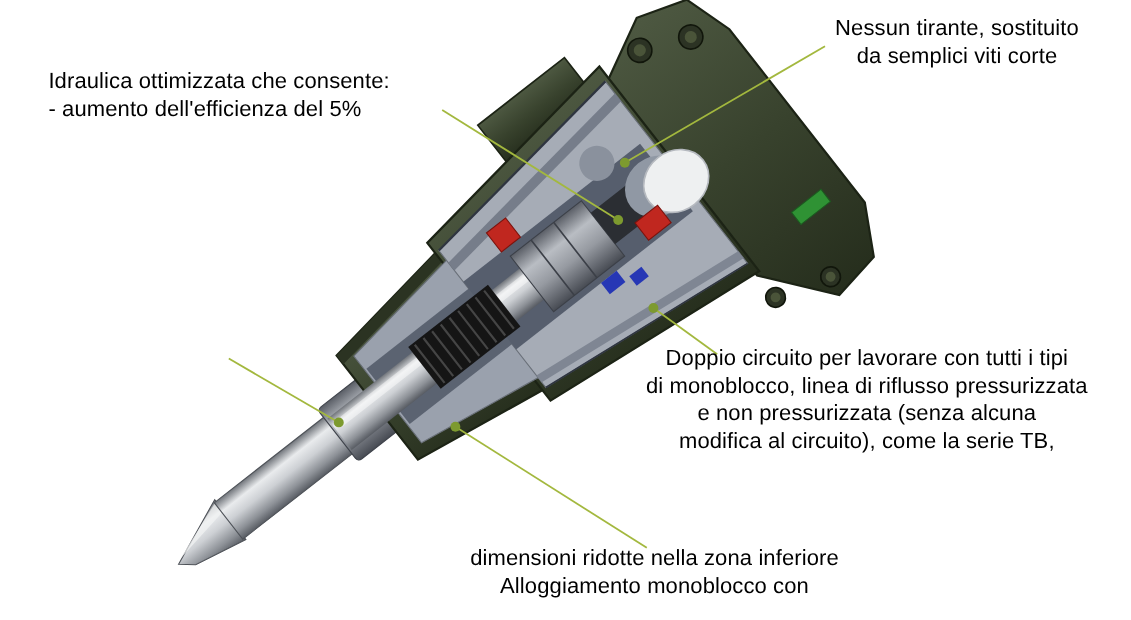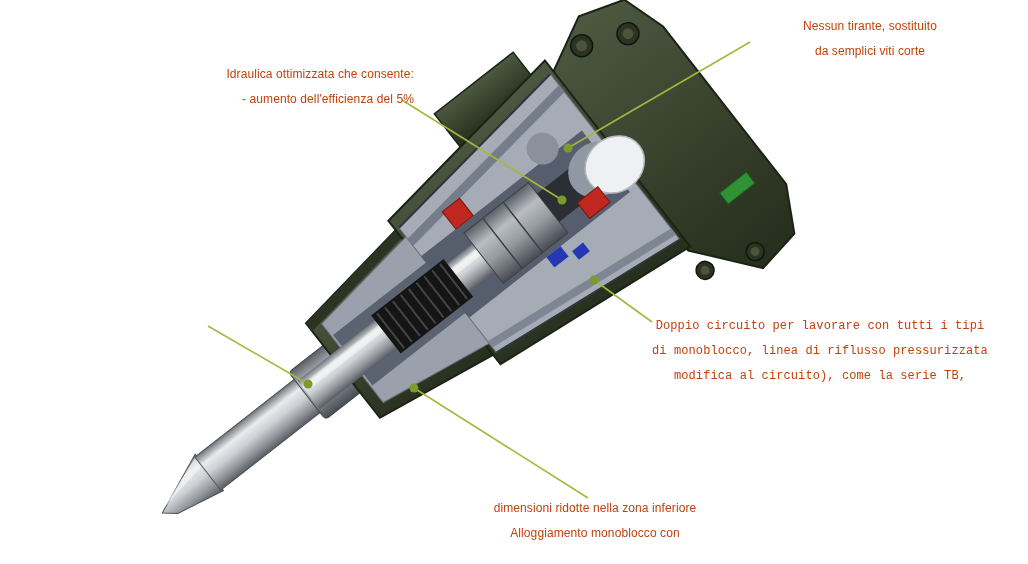--- a/index.html
+++ b/index.html
@@ -18,27 +18,27 @@
     width: 1028px;
     height: 564px;
   }
   svg.fig {
     position: absolute;
     left: 0;
     top: 0;
   }
   .ann {
     position: absolute;
-    font-size: 12px;
+    font-size: 20px;
     line-height: 25px;
-    color: #c2410c;
+    color: #000000;
     letter-spacing: 0.1px;
   }
   .ann.center { text-align: center; }
-  .ann.left { text-align: right; }
+  .ann.left { text-align: left; }
 </style>
 </head>
 <body>
 
 <div class="stage">
 
   <svg class="fig" width="1028" height="564" viewBox="0 0 1028 564">
     <defs>
       <linearGradient id="gradMetal" x1="0" y1="0" x2="0" y2="1">
         <stop offset="0" stop-color="#70747a"></stop>
@@ -148,23 +148,24 @@
     <div>Idraulica ottimizzata che consente:</div>
     <div>- aumento dell'efficienza del 5%</div>
   </div>
 
   <div class="ann center" style="left:730px; top:14px; width:280px;">
     <div>Nessun tirante, sostituito</div>
     <div>da semplici viti corte</div>
   </div>
 
 
-  <div class="ann center" style="left:618px; top:314px; width:404px;font-family:Liberation Mono, monospace;">
+  <div class="ann center" style="left:586px; top:314px; width:404px;">
     <div>Doppio circuito per lavorare con tutti i tipi</div>
     <div>di monoblocco, linea di riflusso pressurizzata</div>
+    <div>e non pressurizzata (senza alcuna</div>
     <div>modifica al circuito), come la serie TB,</div>
   </div>
 
   <div class="ann center" style="left:415px; top:496px; width:360px;">
     <div>dimensioni ridotte nella zona inferiore</div>
     <div>Alloggiamento monoblocco con</div>
   </div>
 
 </div>
 

